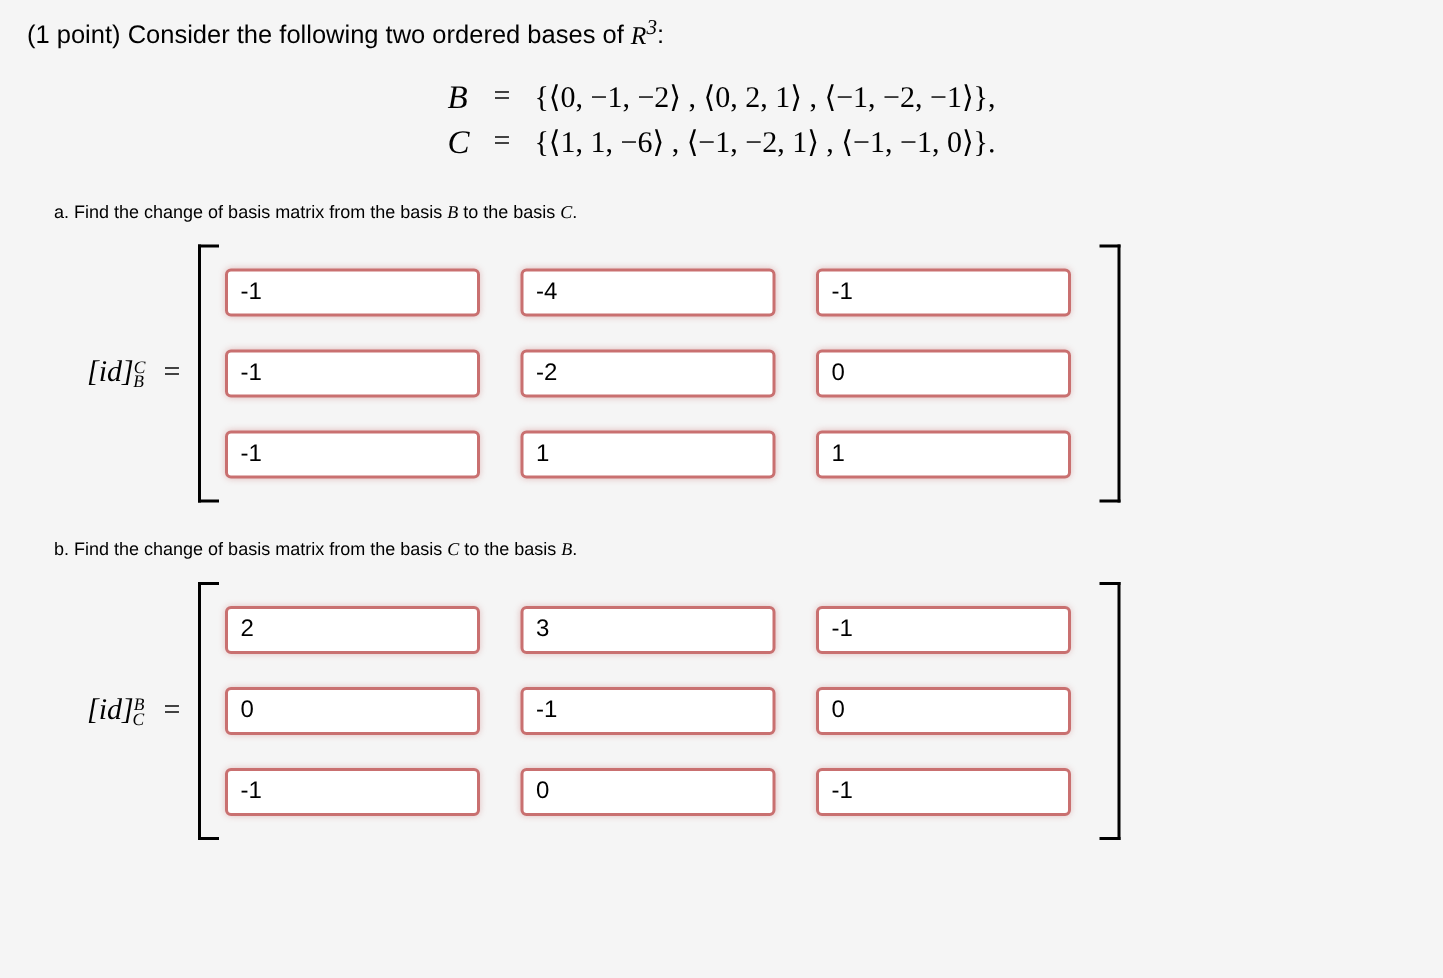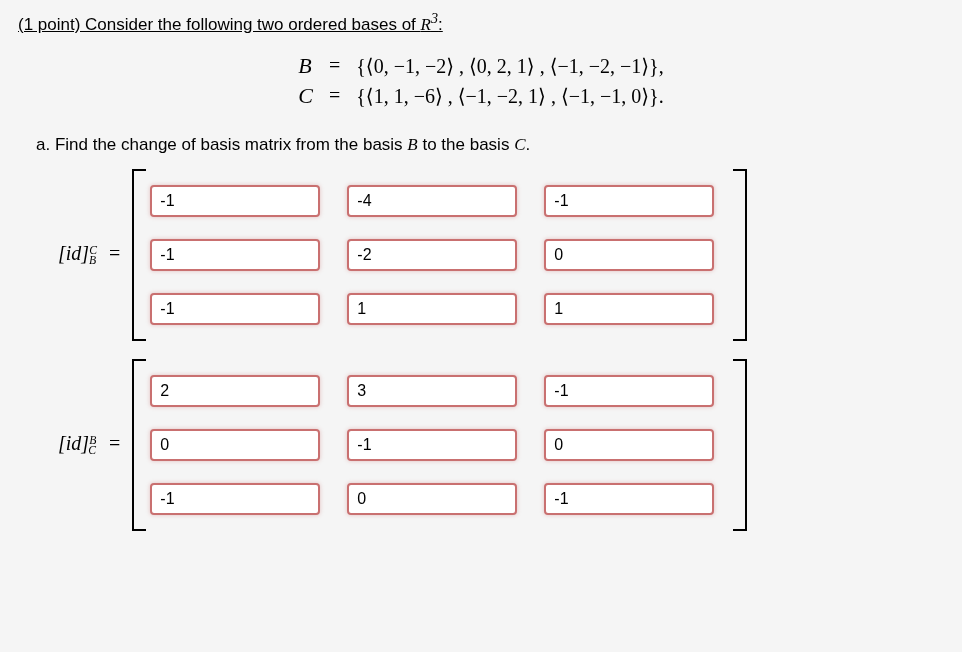--- a/index.html
+++ b/index.html
@@ -11,21 +11,20 @@
       width: 962px;
       height: 652px;
       box-sizing: border-box;
     }
     .container {
       padding: 10px 18px;
     }
     .problem-intro {
       font-size: 17px;
       margin-bottom: 16px;
-      text-decoration: underline;
     }
     .math-sup {
       font-style: italic;
       font-family: 'Times New Roman', serif;
     }
     .bases-block {
       text-align: center;
       font-family: 'Times New Roman', serif;
       font-size: 20px;
       margin: 8px 0 14px 0;
@@ -37,21 +36,21 @@
     .bases-block td {
       padding: 2px 8px;
       text-align: left;
     }
     .bases-block .cal-letter {
       font-family: 'Brush Script MT', cursive;
       font-size: 22px;
       font-style: italic;
     }
     .part-label {
-      font-size: 17px;
+      font-size: 12px;
       margin: 24px 0 12px 18px;
     }
     .matrix-container {
       display: flex;
       align-items: center;
       margin: 14px 0 18px 40px;
     }
     .matrix-label {
       font-family: 'Times New Roman', serif;
       font-size: 20px;
@@ -146,20 +145,23 @@
         <input class="matrix-input" value="-2" style="">
         <input class="matrix-input" value="0" style="">
         <input class="matrix-input" value="-1" style="">
         <input class="matrix-input" value="1" style="">
         <input class="matrix-input" value="1" style="">
       </div>
       <div class="bracket-right"></div>
     </div>
   </div>
 
+  <div class="part-label">
+    <span>b. Find the change of basis matrix from the basis </span><span class="cal">C</span><span> to the basis </span><span class="cal">B</span><span>.</span>
+  </div>
 
   <div class="matrix-container">
     <div class="matrix-label">
       <span style="font-style: italic;">[id]</span><span class="sub-sup"><sup class="cal">B</sup><sub class="cal" style="position:relative; left:-8px;">C</sub></span><span> =</span>
     </div>
     <div class="matrix-bracket">
       <div class="bracket-left"></div>
       <div class="matrix-grid">
         <input class="matrix-input" value="2" style="">
         <input class="matrix-input" value="3" style="">

